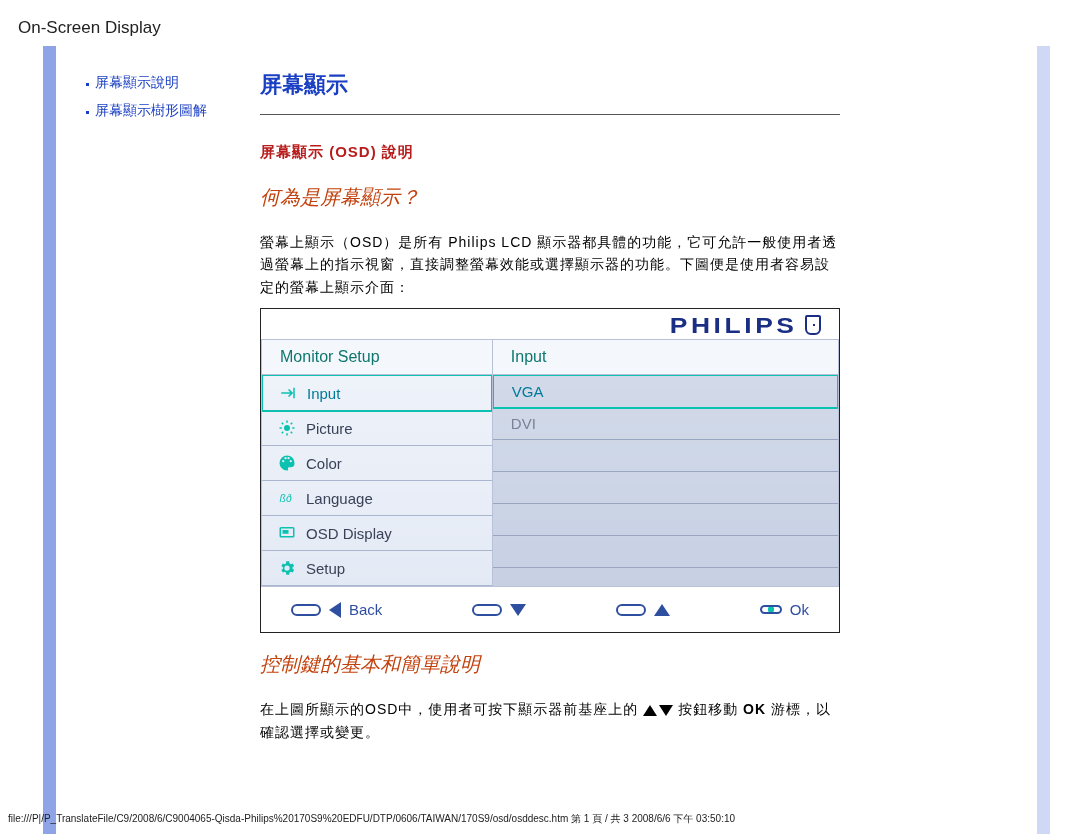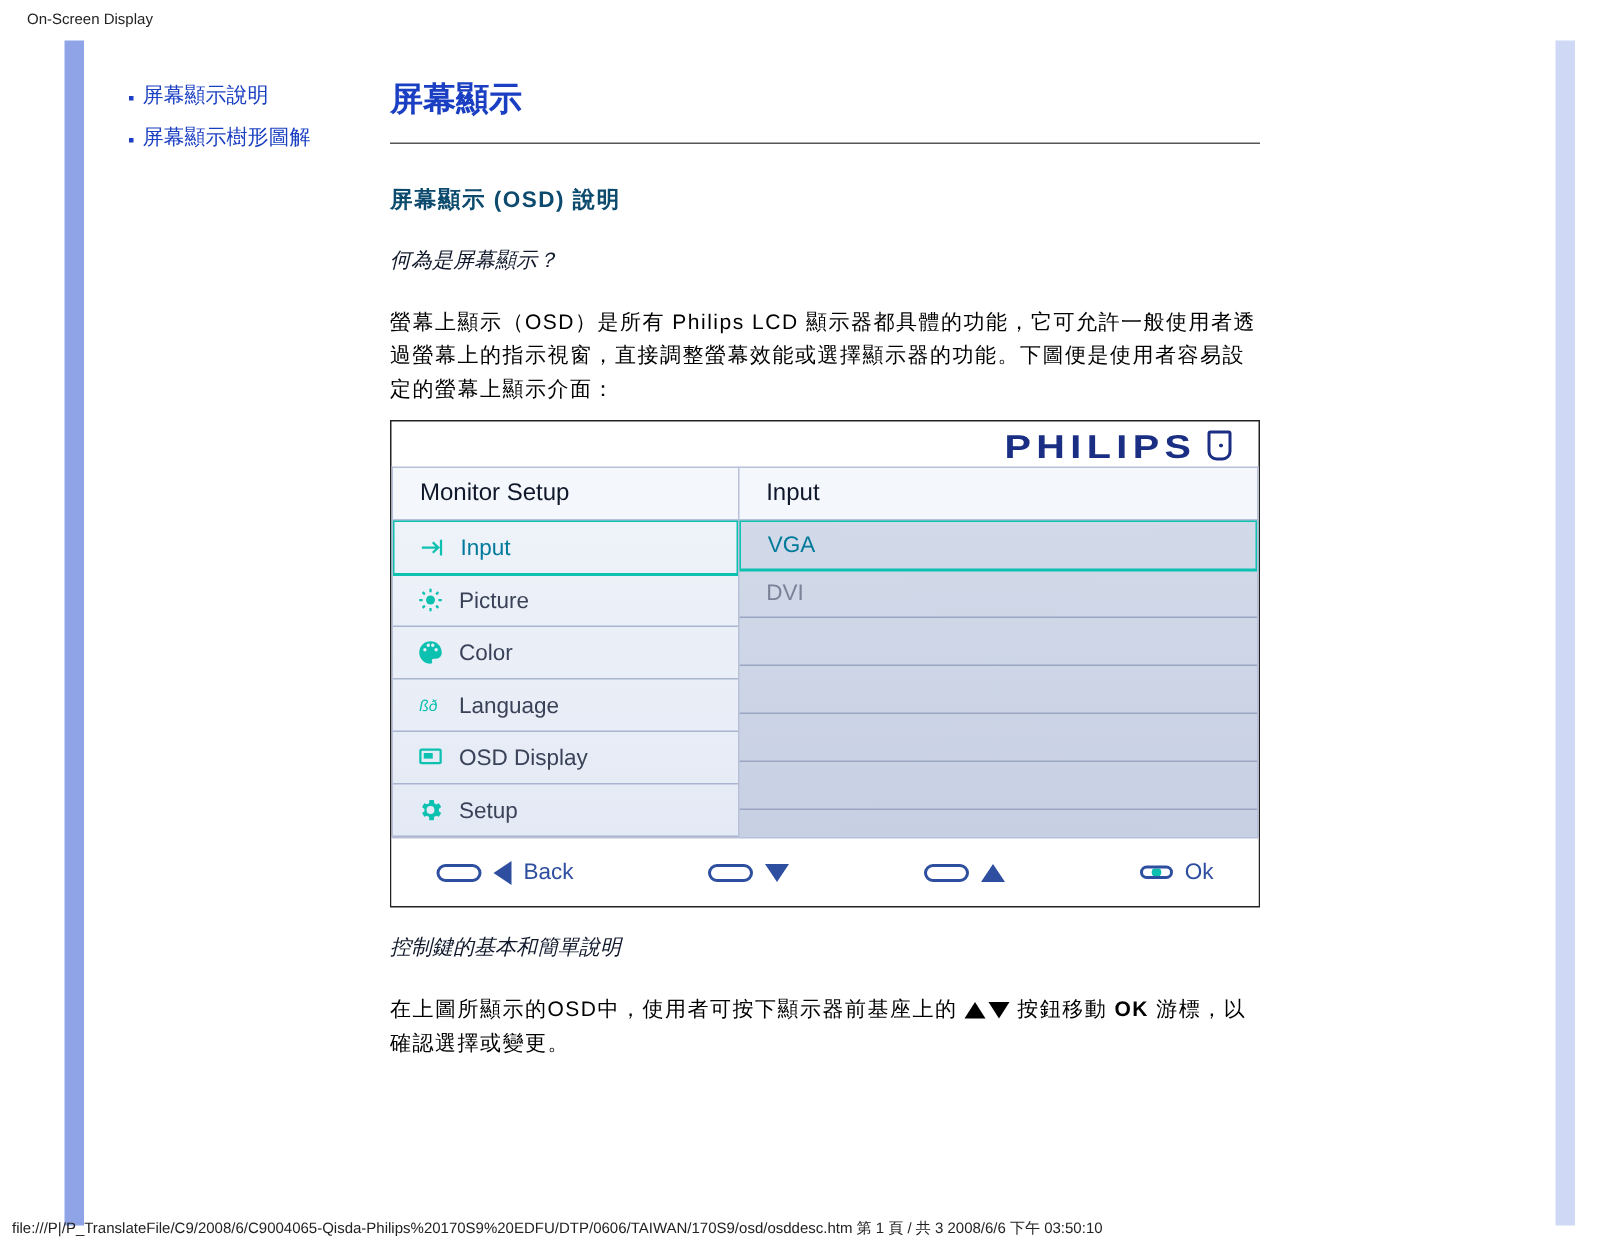--- a/index.html
+++ b/index.html
@@ -1,37 +1,37 @@
 <!DOCTYPE html>
 <html><head>
 <meta charset="utf-8">
 <style>
   * { box-sizing: border-box; margin: 0; padding: 0; }
   body { width: 1080px; height: 834px; background: #fff; font-family: Arial, "Microsoft JhengHei", sans-serif; font-size: 13px; color: #000; }
-  .header { padding: 8px 0 8px 18px; font-size: 10px; color: #222; }
+  .header { padding: 18px 0 8px 18px; font-size: 17px; color: #222; }
   .main { display: flex; position: relative; }
   .sidebar { width: 230px; padding-top: 28px; padding-left: 56px; position: relative; }
   .blue-stripe { position: absolute; left: 43px; top: 0; width: 13px; height: 790px; background: #8fa4e6; }
   .side-links { position: relative; z-index: 1; margin-left: 30px; }
   .bullet-link { color: #1a3fc2; font-size: 14px; margin-bottom: 10px; display: flex; align-items: center; }
   .bullet-dot { width: 3px; height: 3px; background: #1a3fc2; margin-right: 6px; display: inline-block; position: relative; top: 1px; }
   .content { flex: 1; padding: 24px 30px 0 30px; max-width: 640px; position: relative; }
   .content-stripe { position: absolute; right: -180px; top: 0; width: 13px; height: 790px; background: #cfd9f5; }
   .page-title { color: #1a3fc2; font-size: 22px; font-weight: bold; margin-bottom: 14px; }
   .hr { border: none; border-top: 1px solid #555; margin-bottom: 28px; }
-  .section-heading { color: #0c4a6e; font-size: 15px; font-weight: bold; margin-bottom: 22px; letter-spacing: 1px; }
-  .orange-heading { color: #0f172a; font-style: italic; font-size: 14px; margin-bottom: 20px; }
+  .section-heading { color: #b91c1c; font-size: 15px; font-weight: bold; margin-bottom: 22px; letter-spacing: 1px; }
+  .orange-heading { color: #c2410c; font-style: italic; font-size: 20px; margin-bottom: 20px; }
   .body-para { font-size: 14px; line-height: 1.6; margin-bottom: 10px; letter-spacing: 1px; }
   .osd-box { border: 1px solid #222; margin: 6px 0 18px 0; background: #fff; }
   .osd-header { text-align: right; padding: 4px 18px 0 18px; }
   .philips-logo { font-family: Arial, sans-serif; font-weight: bold; font-size: 22px; color: #1a2e84; letter-spacing: 3px; transform: scaleX(1.2); transform-origin: right; display:inline-block; }
   .philips-shield { display:inline-block; width:16px; height:20px; border:2px solid #1a2e84; border-radius:2px 2px 6px 6px; vertical-align:-2px; margin-left:4px; position:relative; }
   .philips-shield::before { content:""; position:absolute; left:3px; top:4px; width:8px; height:8px; background: radial-gradient(circle at 4px 4px,#1a2e84 1px,transparent 1.5px); }
   .osd-table { width: 100%; border-collapse: collapse; }
-  .osd-table th { background: #f4f7fb; color: #0f172a; font-size: 16px; font-weight: normal; text-align: left; padding: 8px 18px; border: 1px solid #b8c1d8; }
+  .osd-table th { background: #f4f7fb; color: #0f766e; font-size: 16px; font-weight: normal; text-align: left; padding: 8px 18px; border: 1px solid #b8c1d8; }
   .osd-body-row td { border-left: 1px solid #b8c1d8; border-right: 1px solid #b8c1d8; padding:0; vertical-align: top; }
   .menu-col { background: linear-gradient(#eef2f9,#e4eaf5); width: 40%; }
   .sub-col { background: linear-gradient(#d2dae9,#c7d0e3); }
   .menu-item { display: flex; align-items: center; padding: 6px 14px; border-bottom: 1px solid #aab5d0; font-size: 15px; color: #3a4258; }
   .menu-item.active { border:2px solid #0cc1b0; margin:-1px; color:#007a9a; font-weight:500; }
   .menu-icon { width: 22px; height: 22px; margin-right: 8px; display:flex;align-items:center;justify-content:center; color:#0cc1b0;text-decoration:underline; }
   .menu-icon svg { width:18px;height:18px; }
   .sub-item { padding: 7px 18px; border-bottom: 1px solid #9aa5c2; font-size: 15px; color: #7a8298; }
   .sub-item.active { color: #007a9a; border:2px solid #0cc1b0; margin:-1px; }
   .sub-item.empty { height: 32px; }

